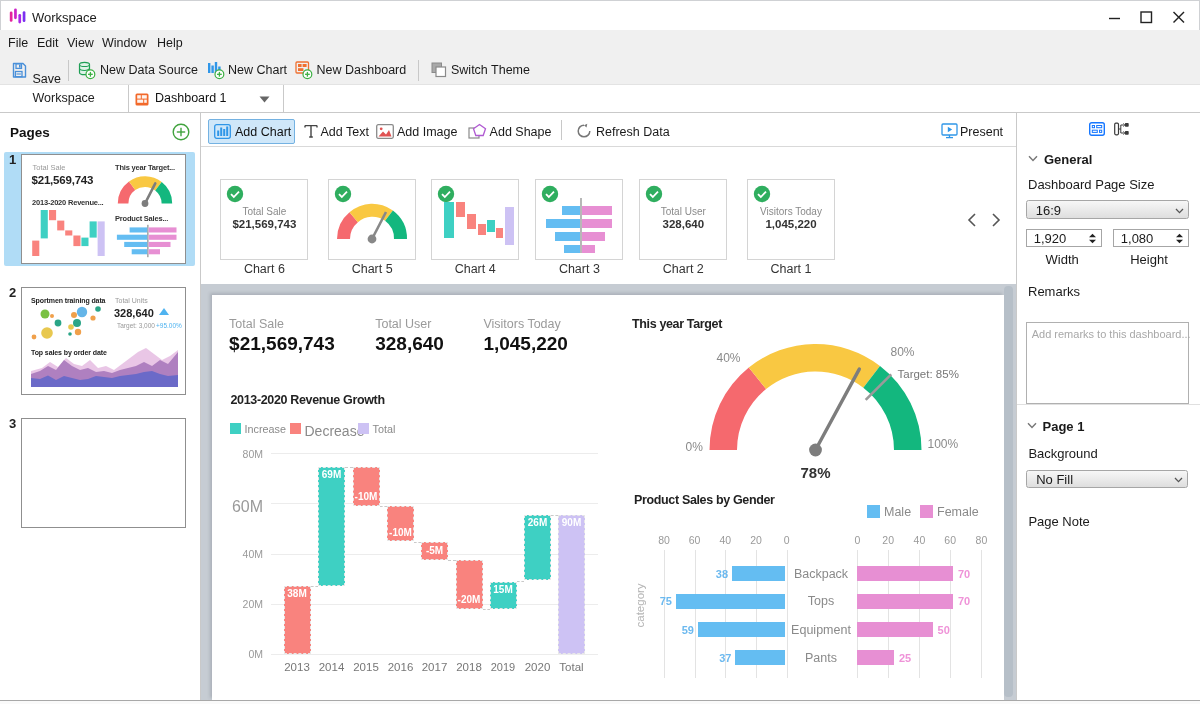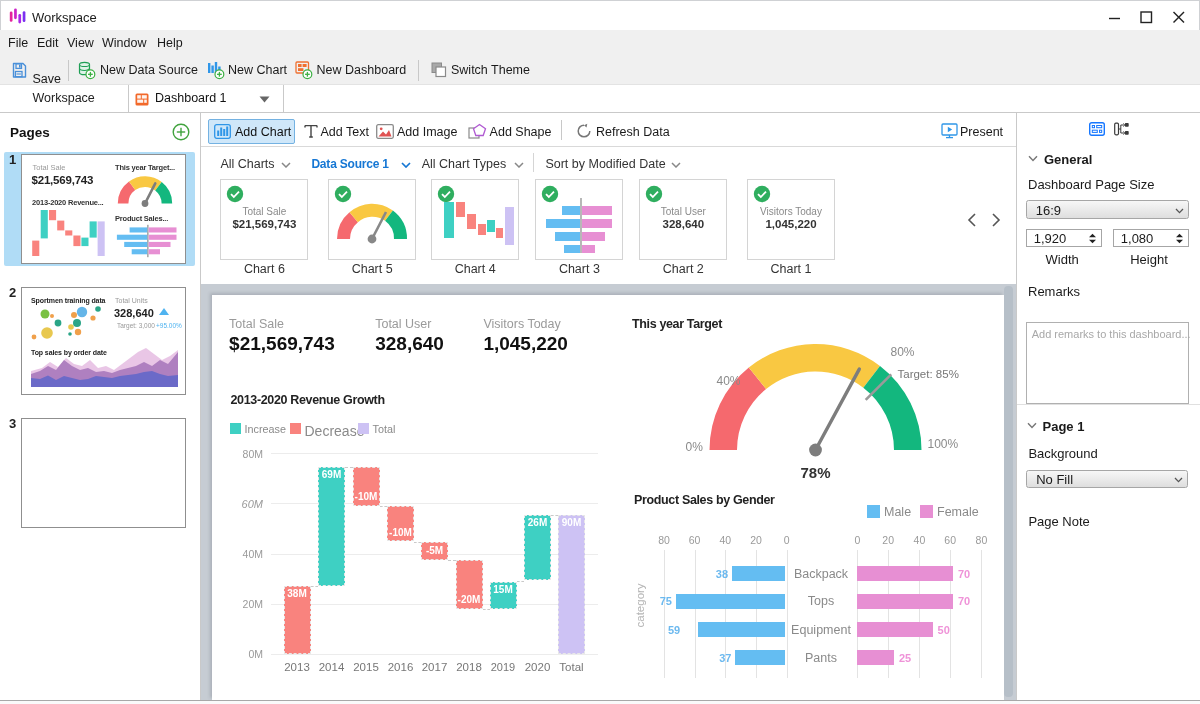--- a/index.html
+++ b/index.html
@@ -218,39 +218,20 @@
     </svg>
     <span class="abs" style="left:395px; top:12px;">Refresh Data</span>
     <svg class="icon" style="left:740px; top:10px;" width="17" height="16" viewBox="0 0 17 16">
       <rect x="1" y="1" width="15" height="11" rx="1" fill="none" stroke="#2f96e8" stroke-width="1.3"></rect>
       <path d="M6.8 3.8 L11.2 6.5 L6.8 9.2 Z" fill="#2f96e8"></path>
       <line x1="5" y1="14.6" x2="12" y2="14.6" stroke="#2f96e8" stroke-width="1.3"></line>
       <line x1="8.5" y1="12" x2="8.5" y2="14.6" stroke="#2f96e8" stroke-width="1.3"></line>
     </svg>
     <span class="abs" style="left:759px; top:12px;">Present</span>
   </div>
-  <div id="filters" class="abs">
-    <span class="abs" style="left:19.4px; top:9.5px; color:#333;">All Charts</span>
-    <svg class="icon" style="left:80px; top:15px;" width="10" height="6" viewBox="0 0 10 6">
-        <path d="M1 1 L5 5 L9 1" fill="none" stroke="#888" stroke-width="1.5"></path>
-      </svg>
-    <span class="abs" style="left:110.4px; top:10px; color:#1677d4; font-weight:bold; font-size:12px; letter-spacing:-0.2px;">Data Source 1</span>
-    <svg class="icon" style="left:200px; top:15px;" width="10" height="6" viewBox="0 0 10 6">
-        <path d="M1 1 L5 5 L9 1" fill="none" stroke="#1677d4" stroke-width="1.7"></path>
-      </svg>
-    <span class="abs" style="left:220.7px; top:9.5px; color:#333;">All Chart Types</span>
-    <svg class="icon" style="left:313px; top:15px;" width="10" height="6" viewBox="0 0 10 6">
-        <path d="M1 1 L5 5 L9 1" fill="none" stroke="#888" stroke-width="1.5"></path>
-      </svg>
-    <div class="sep" style="left:332px; top:6px; height:19px; background:#d5d5d5;"></div>
-    <span class="abs" style="left:344.4px; top:9.5px; color:#333;">Sort by Modified Date</span>
-    <svg class="icon" style="left:470px; top:15px;" width="10" height="6" viewBox="0 0 10 6">
-        <path d="M1 1 L5 5 L9 1" fill="none" stroke="#888" stroke-width="1.5"></path>
-      </svg>
-  </div>
   <div id="cards" class="abs">
     <div class="card" style="left:19.4px;">
       <svg class="icon" style="left:5px; top:5px;" width="18" height="18" viewBox="0 0 18 18">
           <circle cx="9" cy="9" r="8.2" fill="#2fae5f"></circle>
           <path d="M5 9.2 L7.8 12 L13 6.6" fill="none" stroke="#fff" stroke-width="1.8"></path>
         </svg>
       <div class="abs" style="left:0; top:26.5px; width:86px; text-align:center; font-size:10px; color:#8a8a8a;">Total Sale</div>
       <div class="abs" style="left:0; top:38px; width:86px; text-align:center; font-size:11.5px; font-weight:bold; color:#333;">$21,569,743</div>
     </div>
     <div class="cardlabel" style="left:19.4px;">Chart 6</div>
@@ -336,21 +317,21 @@
       <span class="abs" style="left:19px; top:98px; font-size:12.5px; font-weight:bold; letter-spacing:-0.35px; color:#222;">2013-2020 Revenue Growth</span>
       <div class="abs" style="left:18.3px; top:128.3px; width:11px; height:11px; background:#3ed0c3;"></div>
       <span class="abs" style="left:33px; top:128px; font-size:10.8px; color:#8a8a8a;">Increase</span>
       <div class="abs" style="left:78px; top:128.3px; width:11px; height:11px; background:#f9837e;"></div>
       <span class="abs" style="left:93px; top:128px; font-size:14px; color:#8a8a8a;">Decrease</span>
       <div class="abs" style="left:146px; top:128.3px; width:11px; height:11px; background:#cdc2f4;"></div>
       <span class="abs" style="left:161px; top:128px; font-size:10.8px; color:#8a8a8a;">Total</span>
       <div class="abs" style="left:59.4px; top:158.3px; width:326.8px; height:1px; background:#ececec;"></div>
       <span class="abs" style="left:11.5px; top:152.8px; width:40px; text-align:right; font-size:10.5px; color:#9a9a9a;">80M</span>
       <div class="abs" style="left:59.4px; top:208.4px; width:326.8px; height:1px; background:#ececec;"></div>
-      <span class="abs" style="left:11.5px; top:202.9px; width:40px; text-align:right; font-size:11px; color:#9a9a9a;font-style:italic;">60M</span>
+      <span class="abs" style="left:11.5px; top:202.9px; width:40px; text-align:right; font-size:16px; color:#9a9a9a;">60M</span>
       <div class="abs" style="left:59.4px; top:258.5px; width:326.8px; height:1px; background:#ececec;"></div>
       <span class="abs" style="left:11.5px; top:253.0px; width:40px; text-align:right; font-size:10.5px; color:#9a9a9a;">40M</span>
       <div class="abs" style="left:59.4px; top:308.6px; width:326.8px; height:1px; background:#ececec;"></div>
       <span class="abs" style="left:11.5px; top:303.1px; width:40px; text-align:right; font-size:10.5px; color:#9a9a9a;">20M</span>
       <div class="abs" style="left:59.4px; top:358.7px; width:326.8px; height:1px; background:#ececec;"></div>
       <span class="abs" style="left:11.5px; top:353.2px; width:40px; text-align:right; font-size:10.5px; color:#9a9a9a;">0M</span>
       <div class="abs" style="left:72.0px; top:291.1px; width:27px; height:67.6px; background:#f9837e; border:1px dashed #e8e8e8;"></div>
       <div class="abs" style="left:66.0px; top:293.1px; width:39px; text-align:center; font-size:10px; font-weight:bold; color:#fff;">38M</div>
       <div class="abs" style="left:106.5px; top:172.1px; width:27px; height:119.0px; background:#3ed0c3; border:1px dashed #e8e8e8;"></div>
       <div class="abs" style="left:100.5px; top:174.1px; width:39px; text-align:center; font-size:10px; font-weight:bold; color:#fff;">69M</div>
@@ -387,21 +368,21 @@
       <div class="abs" style="left:339.5px; top:219.6px; width:7.0px; height:1px; border-top:1px dashed #c9c9c9;"></div>
       <span class="abs" style="left:420.5px; top:22px; font-size:12.5px; font-weight:bold; letter-spacing:-0.35px; color:#222;">This year Target</span>
       <svg class="abs" style="left:410px; top:14px;" width="382" height="175" viewBox="0 0 382 175">
         <path d="M 87.5 141.0 A 106.0 106.0 0 0 1 126.8 58.6 L 144.1 80.0 A 78.5 78.5 0 0 0 115.0 141.0 Z" fill="#f5696e"></path>
         <path d="M 126.8 58.6 A 106.0 106.0 0 0 1 258.0 56.9 L 241.3 78.7 A 78.5 78.5 0 0 0 144.1 80.0 Z" fill="#f9c842"></path>
         <path d="M 258.0 56.9 A 106.0 106.0 0 0 1 299.5 141.0 L 272.0 141.0 A 78.5 78.5 0 0 0 241.3 78.7 Z" fill="#13b77e"></path>
         <line x1="243.7" y1="90.8" x2="269.2" y2="65.3" stroke="#9a9a9a" stroke-width="2.6"></line>
         <line x1="193.5" y1="141.0" x2="237.3" y2="60.1" stroke="#7d7d7d" stroke-width="3.4" stroke-linecap="round"></line>
         <circle cx="193.5" cy="141.0" r="6.4" fill="#7d7d7d"></circle>
       </svg>
-      <span class="abs" style="left:505px; top:56px; font-size:12px; color:#8a8a8a;margin-top:23px;">40%</span>
+      <span class="abs" style="left:505px; top:56px; font-size:12px; color:#8a8a8a;">40%</span>
       <span class="abs" style="left:679px; top:50px; font-size:12px; color:#8a8a8a;">80%</span>
       <span class="abs" style="left:474px; top:145px; font-size:12px; color:#8a8a8a;">0%</span>
       <span class="abs" style="left:716px; top:142px; font-size:12px; color:#8a8a8a;">100%</span>
       <span class="abs" style="left:686px; top:72.5px; font-size:11.5px; color:#777;">Target: 85%</span>
       <div class="abs" style="left:569px; top:169px; width:70px; text-align:center; font-size:15px; font-weight:600; color:#333;">78%</div>
       <span class="abs" style="left:422.5px; top:197.5px; font-size:12.5px; font-weight:bold; letter-spacing:-0.35px; color:#222;">Product Sales by Gender</span>
       <div class="abs" style="left:655.5px; top:210px; width:13px; height:13px; background:#64bdf2;"></div>
       <span class="abs" style="left:672.5px; top:210px; font-size:12.5px; color:#8a8a8a;">Male</span>
       <div class="abs" style="left:708.5px; top:210px; width:13px; height:13px; background:#e78fd3;"></div>
       <span class="abs" style="left:725.5px; top:210px; font-size:12.5px; color:#8a8a8a;">Female</span>
@@ -429,21 +410,21 @@
       <div class="abs" style="left:490.6px; top:272.6px; width:26px; text-align:right; font-size:11px; font-weight:bold; color:#6cb9ef;">38</div>
       <div class="abs" style="left:645.8px; top:271.1px; width:95.7px; height:15px; background:#e78fd3;"></div>
       <div class="abs" style="left:746.5px; top:272.6px; width:30px; font-size:11px; font-weight:bold; color:#ef93d8;">70</div>
       <div class="abs" style="left:564.5px; top:271.6px; width:90px; text-align:center; font-size:12.5px; color:#8a8a8a;">Backpack</div>
       <div class="abs" style="left:464.4px; top:298.7px; width:109.1px; height:15px; background:#64bdf2;"></div>
       <div class="abs" style="left:434.4px; top:300.2px; width:26px; text-align:right; font-size:11px; font-weight:bold; color:#6cb9ef;">75</div>
       <div class="abs" style="left:645.8px; top:298.7px; width:95.7px; height:15px; background:#e78fd3;"></div>
       <div class="abs" style="left:746.5px; top:300.2px; width:30px; font-size:11px; font-weight:bold; color:#ef93d8;">70</div>
       <div class="abs" style="left:564.5px; top:299.2px; width:90px; text-align:center; font-size:12.5px; color:#8a8a8a;">Tops</div>
       <div class="abs" style="left:486.5px; top:327.0px; width:87.0px; height:15px; background:#64bdf2;"></div>
-      <div class="abs" style="left:456.5px; top:328.5px; width:26px; text-align:left; font-size:11px; font-weight:bold; color:#6cb9ef;">59</div>
+      <div class="abs" style="left:456.5px; top:328.5px; width:26px; text-align:right; font-size:11px; font-weight:bold; color:#6cb9ef;">59</div>
       <div class="abs" style="left:645.8px; top:327.0px; width:75.3px; height:15px; background:#e78fd3;"></div>
       <div class="abs" style="left:726.1px; top:328.5px; width:30px; font-size:11px; font-weight:bold; color:#ef93d8;">50</div>
       <div class="abs" style="left:564.5px; top:327.5px; width:90px; text-align:center; font-size:12.5px; color:#8a8a8a;">Equipment</div>
       <div class="abs" style="left:523.9px; top:355.3px; width:49.6px; height:15px; background:#64bdf2;"></div>
       <div class="abs" style="left:493.9px; top:356.8px; width:26px; text-align:right; font-size:11px; font-weight:bold; color:#6cb9ef;">37</div>
       <div class="abs" style="left:645.8px; top:355.3px; width:36.7px; height:15px; background:#e78fd3;"></div>
       <div class="abs" style="left:687.5px; top:356.8px; width:30px; font-size:11px; font-weight:bold; color:#ef93d8;">25</div>
       <div class="abs" style="left:564.5px; top:355.8px; width:90px; text-align:center; font-size:12.5px; color:#8a8a8a;">Pants</div>
       <div class="abs" style="left:400px; top:280px; width:55px; font-size:11.5px; color:#b5b5b5; transform:rotate(-90deg) translate(-19px,0);">category</div>
     </div>

